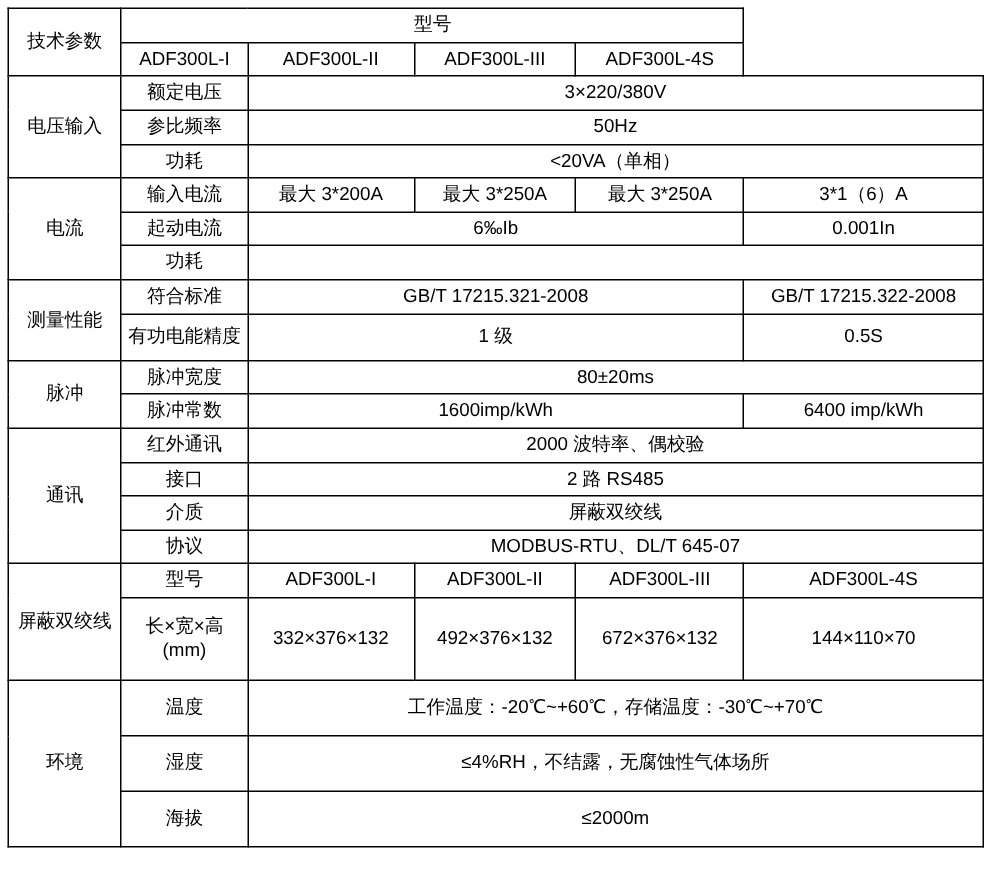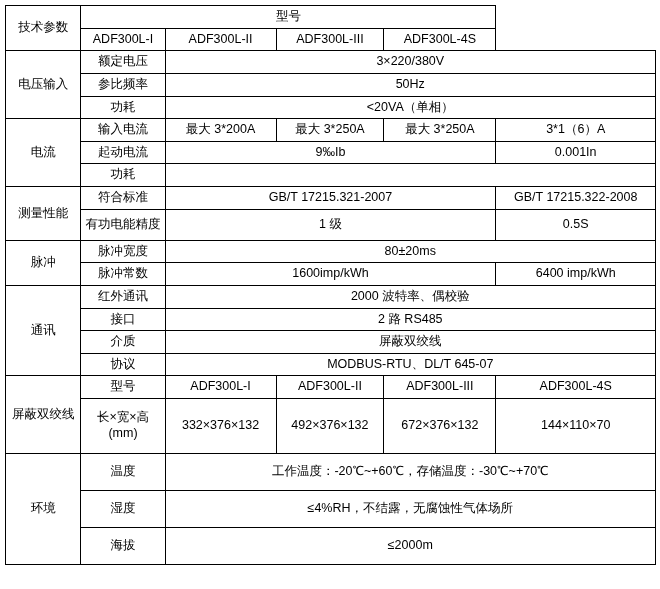--- a/index.html
+++ b/index.html
@@ -88,32 +88,32 @@
     <tr>
       <td rowspan="3" class="cat">电流</td>
       <td>输入电流</td>
       <td class="nowrap">最大 3*200A</td>
       <td class="nowrap">最大 3*250A</td>
       <td class="nowrap">最大 3*250A</td>
       <td>3*1（6）A</td>
     </tr>
     <tr>
       <td>起动电流</td>
-      <td colspan="3">9‰Ib</td>
+      <td colspan="3">6‰Ib</td>
       <td>0.001In</td>
     </tr>
     <tr>
       <td>功耗</td>
       <td colspan="4"></td>
     </tr>
 
     <tr>
       <td rowspan="2" class="cat two-line">测量性能</td>
       <td>符合标准</td>
-      <td colspan="3">GB/T 17215.321-2007</td>
+      <td colspan="3">GB/T 17215.321-2008</td>
       <td>GB/T 17215.322-2008</td>
     </tr>
     <tr>
       <td class="two-line tall">有功电能精度</td>
       <td colspan="3">1 级</td>
       <td>0.5S</td>
     </tr>
 
     <tr>
       <td rowspan="2" class="cat">脉冲</td>

